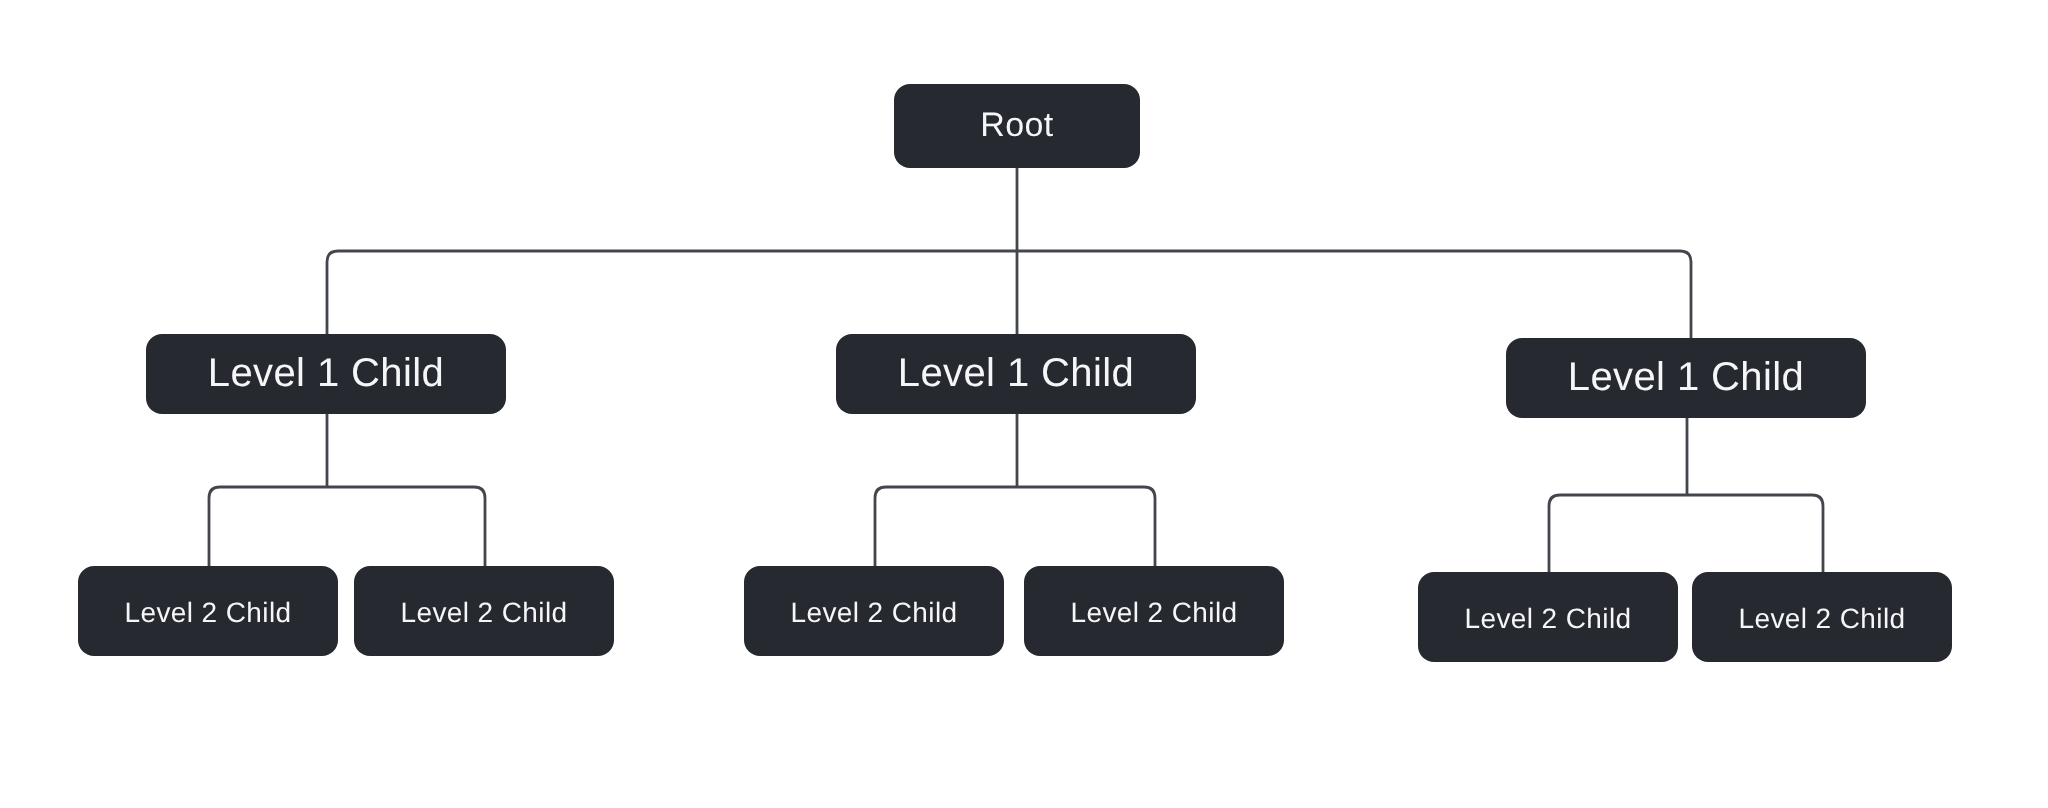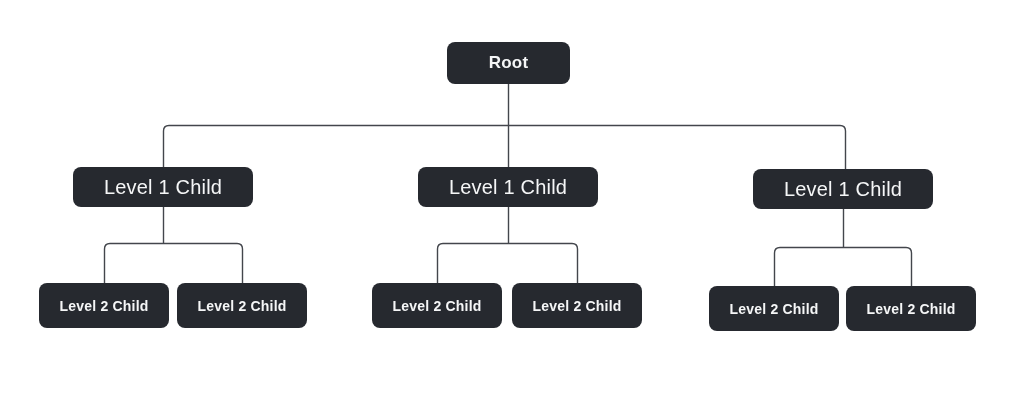--- a/index.html
+++ b/index.html
@@ -42,23 +42,23 @@
     color: var(--node-text);
     border-radius: 8px;
     letter-spacing: 0.2px;
     cursor: default;
     user-select: none;
     white-space: nowrap;
   }
 
   .node.root  { width: 123px; height: 42px; font-size: 17px; }
   .node.l1    { width: 180px; height: 40px; font-size: 20px; }
-  .node.l2    { width: 130px; height: 45px; font-size: 14px; font-weight: bold; }
+  .node.l2    { width: 130px; height: 45px; font-size: 14px; }
 
-  #root-node { left: 447px; top: 42px; font-weight: bold; }
+  #root-node { left: 447px; top: 42px; }
 
   #l1-a { left: 73px;  top: 167px; }
   #l1-b { left: 418px; top: 167px; }
   #l1-c { left: 753px; top: 169px; }
 
   #l2-a1 { left: 39px;  top: 283px; }
   #l2-a2 { left: 177px; top: 283px; }
   #l2-b1 { left: 372px; top: 283px; }
   #l2-b2 { left: 512px; top: 283px; }
   #l2-c1 { left: 709px; top: 286px; }

